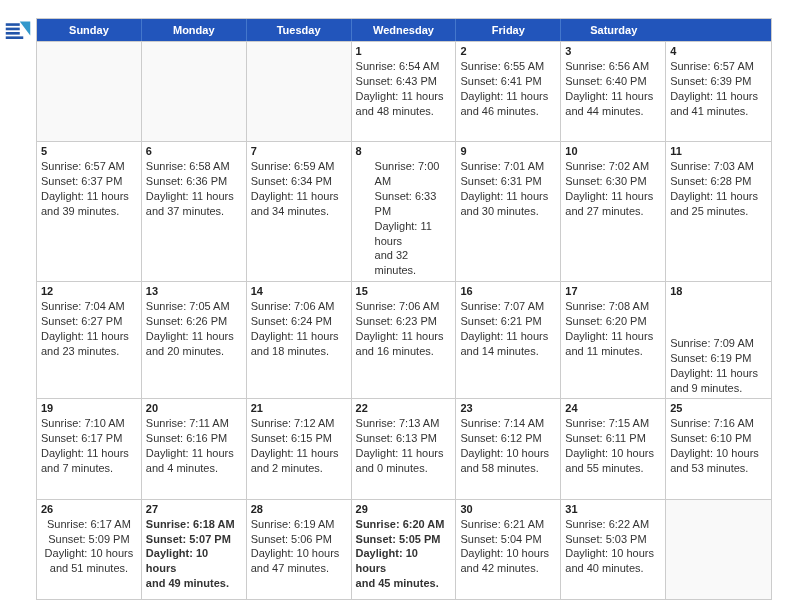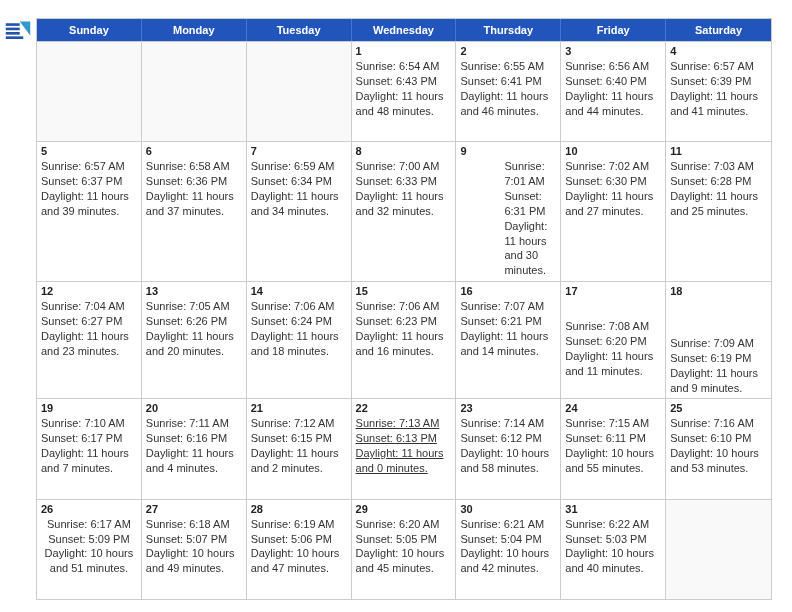--- a/index.html
+++ b/index.html
@@ -128,21 +128,20 @@
       <div class="subtitle"></div>
     </div>
   </div>
 
   <div class="calendar">
     <div class="cal-header">
     <div class="cal-header-cell">Sunday</div>
         <div class="cal-header-cell">Monday</div>
         <div class="cal-header-cell">Tuesday</div>
         <div class="cal-header-cell">Wednesday</div>
-        <div class="cal-header-cell">Thursday</div>
         <div class="cal-header-cell">Friday</div>
         <div class="cal-header-cell">Saturday</div>
       </div>
     <div class="cal-body">
     <div class="cal-row">
           <div class="cal-cell empty"></div>
           <div class="cal-cell empty"></div>
           <div class="cal-cell empty"></div>
           <div class="cal-cell">
             <div class="day-num">1</div>
@@ -190,28 +189,28 @@
           </div>
           <div class="cal-cell">
             <div class="day-num">7</div>
             <div class="day-info" style="white-space: pre-line;">Sunrise: 6:59 AM
 Sunset: 6:34 PM
 Daylight: 11 hours
 and 34 minutes.</div>
           </div>
           <div class="cal-cell">
             <div class="day-num">8</div>
-            <div class="day-info" style="white-space: pre-line;">Sunrise: 7:00 AM
+            <div class="day-info" style="white-space: pre-line; margin-left: 19px;">Sunrise: 7:00 AM
 Sunset: 6:33 PM
 Daylight: 11 hours
 and 32 minutes.</div>
           </div>
           <div class="cal-cell">
             <div class="day-num">9</div>
-            <div class="day-info" style="white-space: pre-line; margin-left: 44px;">Sunrise: 7:01 AM
+            <div class="day-info" style="white-space: pre-line;">Sunrise: 7:01 AM
 Sunset: 6:31 PM
 Daylight: 11 hours
 and 30 minutes.</div>
           </div>
           <div class="cal-cell">
             <div class="day-num">10</div>
             <div class="day-info" style="white-space: pre-line;">Sunrise: 7:02 AM
 Sunset: 6:30 PM
 Daylight: 11 hours
 and 27 minutes.</div>
@@ -255,21 +254,21 @@
           </div>
           <div class="cal-cell">
             <div class="day-num">16</div>
             <div class="day-info" style="white-space: pre-line;">Sunrise: 7:07 AM
 Sunset: 6:21 PM
 Daylight: 11 hours
 and 14 minutes.</div>
           </div>
           <div class="cal-cell">
             <div class="day-num">17</div>
-            <div class="day-info" style="white-space: pre-line; margin-top: 20px;">Sunrise: 7:08 AM
+            <div class="day-info" style="white-space: pre-line;">Sunrise: 7:08 AM
 Sunset: 6:20 PM
 Daylight: 11 hours
 and 11 minutes.</div>
           </div>
           <div class="cal-cell">
             <div class="day-num">18</div>
             <div class="day-info" style="white-space: pre-line; margin-top: 37px;">Sunrise: 7:09 AM
 Sunset: 6:19 PM
 Daylight: 11 hours
 and 9 minutes.</div>
@@ -292,21 +291,21 @@
           </div>
           <div class="cal-cell">
             <div class="day-num">21</div>
             <div class="day-info" style="white-space: pre-line;">Sunrise: 7:12 AM
 Sunset: 6:15 PM
 Daylight: 11 hours
 and 2 minutes.</div>
           </div>
           <div class="cal-cell">
             <div class="day-num">22</div>
-            <div class="day-info" style="white-space: pre-line; text-decoration: underline;">Sunrise: 7:13 AM
+            <div class="day-info" style="white-space: pre-line;">Sunrise: 7:13 AM
 Sunset: 6:13 PM
 Daylight: 11 hours
 and 0 minutes.</div>
           </div>
           <div class="cal-cell">
             <div class="day-num">23</div>
             <div class="day-info" style="white-space: pre-line;">Sunrise: 7:14 AM
 Sunset: 6:12 PM
 Daylight: 10 hours
 and 58 minutes.</div>
@@ -329,35 +328,35 @@
         <div class="cal-row">
           <div class="cal-cell">
             <div class="day-num">26</div>
             <div class="day-info" style="white-space: pre-line; text-align: center;">Sunrise: 6:17 AM
 Sunset: 5:09 PM
 Daylight: 10 hours
 and 51 minutes.</div>
           </div>
           <div class="cal-cell">
             <div class="day-num">27</div>
-            <div class="day-info" style="white-space: pre-line;">Sunrise: 6:18 AM
+            <div class="day-info" style="white-space: pre-line; font-weight: bold;">Sunrise: 6:18 AM
 Sunset: 5:07 PM
 Daylight: 10 hours
 and 49 minutes.</div>
           </div>
           <div class="cal-cell">
             <div class="day-num">28</div>
             <div class="day-info" style="white-space: pre-line;">Sunrise: 6:19 AM
 Sunset: 5:06 PM
 Daylight: 10 hours
 and 47 minutes.</div>
           </div>
           <div class="cal-cell">
             <div class="day-num">29</div>
-            <div class="day-info" style="white-space: pre-line;">Sunrise: 6:20 AM
+            <div class="day-info" style="white-space: pre-line; font-weight: bold;">Sunrise: 6:20 AM
 Sunset: 5:05 PM
 Daylight: 10 hours
 and 45 minutes.</div>
           </div>
           <div class="cal-cell">
             <div class="day-num">30</div>
             <div class="day-info" style="white-space: pre-line;">Sunrise: 6:21 AM
 Sunset: 5:04 PM
 Daylight: 10 hours
 and 42 minutes.</div>

